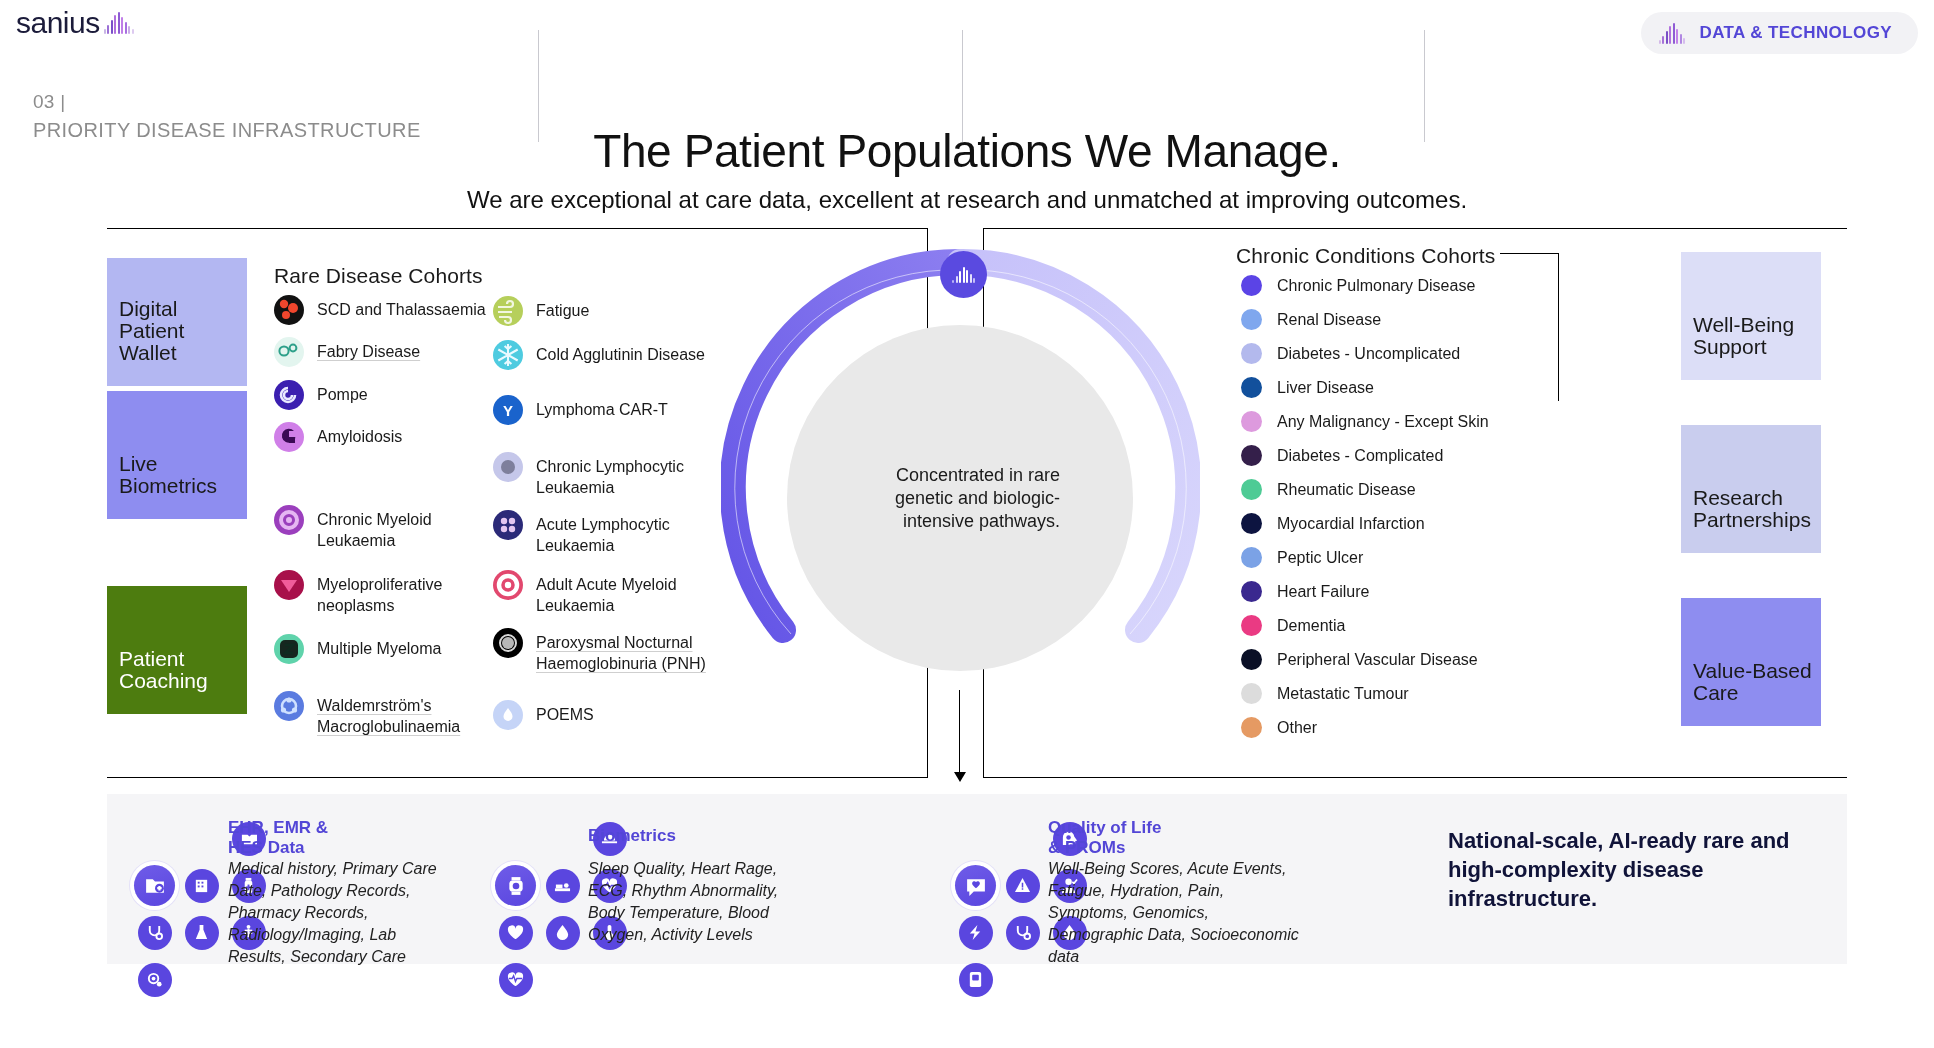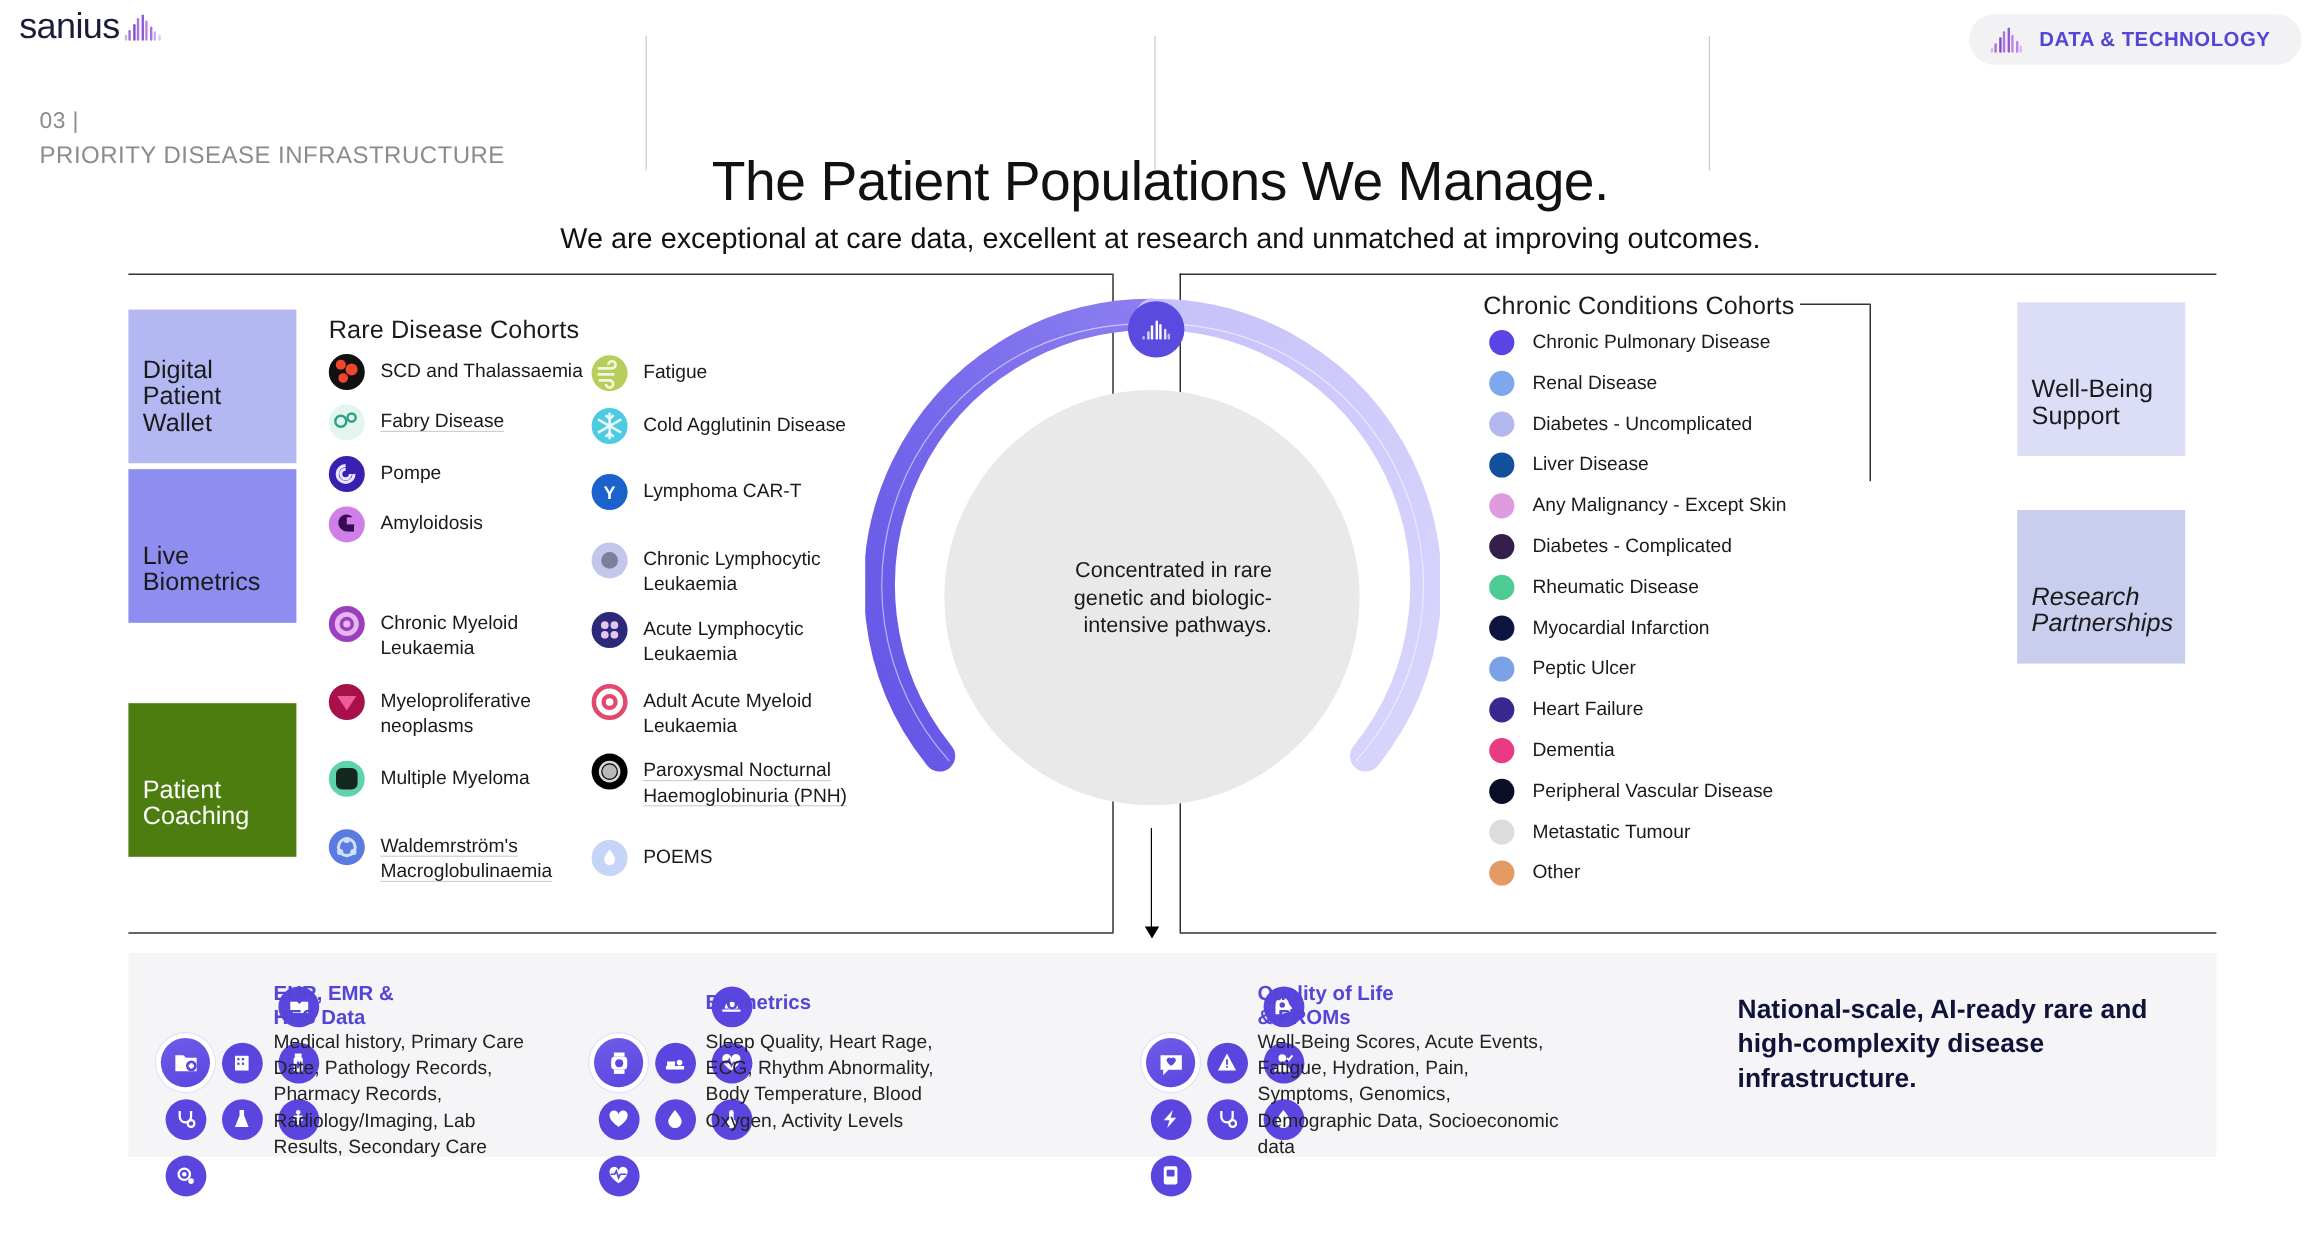--- a/index.html
+++ b/index.html
@@ -101,21 +101,21 @@
   .ic { width: 34px; height: 34px; border-radius: 50%; background: #5a46df; display: flex; align-items: center; justify-content: center; justify-self: center; align-self: center; }
   .ic.blank { background: transparent; }
   .ic.hero {
     width: 41px; height: 41px; box-shadow: 0 0 0 4px #ffffff, 0 0 0 5px #e4e1f8;
     background: linear-gradient(160deg,#6f5ce8,#5a46df);
   }
   .ic svg { width: 17px; height: 17px; fill: #fff; }
   .ic.hero svg { width: 20px; height: 20px; }
 
   .bhead { position: absolute; font-size: 17px; font-weight: bold; color: #5346d6; line-height: 20px; }
-  .bbody { position: absolute; font-size: 16px; line-height: 22px; color: #222; }
+  .bbody { position: absolute; font-size: 16px; line-height: 22px; color: #222; font-style: italic; }
 
   .statement {
     position: absolute; left: 1448px; top: 826px; width: 380px;
     font-size: 22px; line-height: 29px; font-weight: bold; color: #101339;
   }
 </style>
 </head>
 <body>
 
 <div id="root">
@@ -170,22 +170,25 @@
   <div class="tile" style="left: 107px; top: 391px; background: rgb(142, 141, 240); color: rgb(26, 26, 26);">
     <span>Live Biometrics</span>
   </div>
   <div class="tile" style="left: 107px; top: 586px; background: #4d7c0f; color: rgb(255, 255, 255);">
     <span>Patient Coaching</span>
   </div>
 
   <div class="tile" style="left: 1681px; top: 252px; background: rgb(220, 222, 247); color: rgb(26, 26, 26);">
     <span>Well-Being Support</span>
   </div>
-  <div class="tile" style="left: 1681px; top: 425px; background: rgb(201, 205, 238); color: rgb(26, 26, 26); font-style: italic;">
+  <div class="tile" style="left: 1681px; top: 425px; background: rgb(201, 205, 238); color: rgb(26, 26, 26);">
     <span>Research Partnerships</span>
+  </div>
+  <div class="tile" style="left: 1681px; top: 598px; background: rgb(142, 141, 240); color: rgb(26, 26, 26);">
+    <span>Value-Based Care</span>
   </div>
 
   <div class="col-head" style="left:274px; top:252px;margin-top:12px;">Rare Disease Cohorts</div>
 
   <div id="rare-col1">
       <div class="ditem" style="left: 274px; top: 295px;">
         <span class="glyph" style="background: rgb(17, 17, 17);"><svg width="30" height="30" viewBox="0 0 30 30">
             <circle cx="10" cy="9" r="4.2" fill="#f0462d"></circle>
             <circle cx="19" cy="13" r="5" fill="#f0462d"></circle>
             <circle cx="12" cy="20" r="4" fill="#f0462d"></circle>

